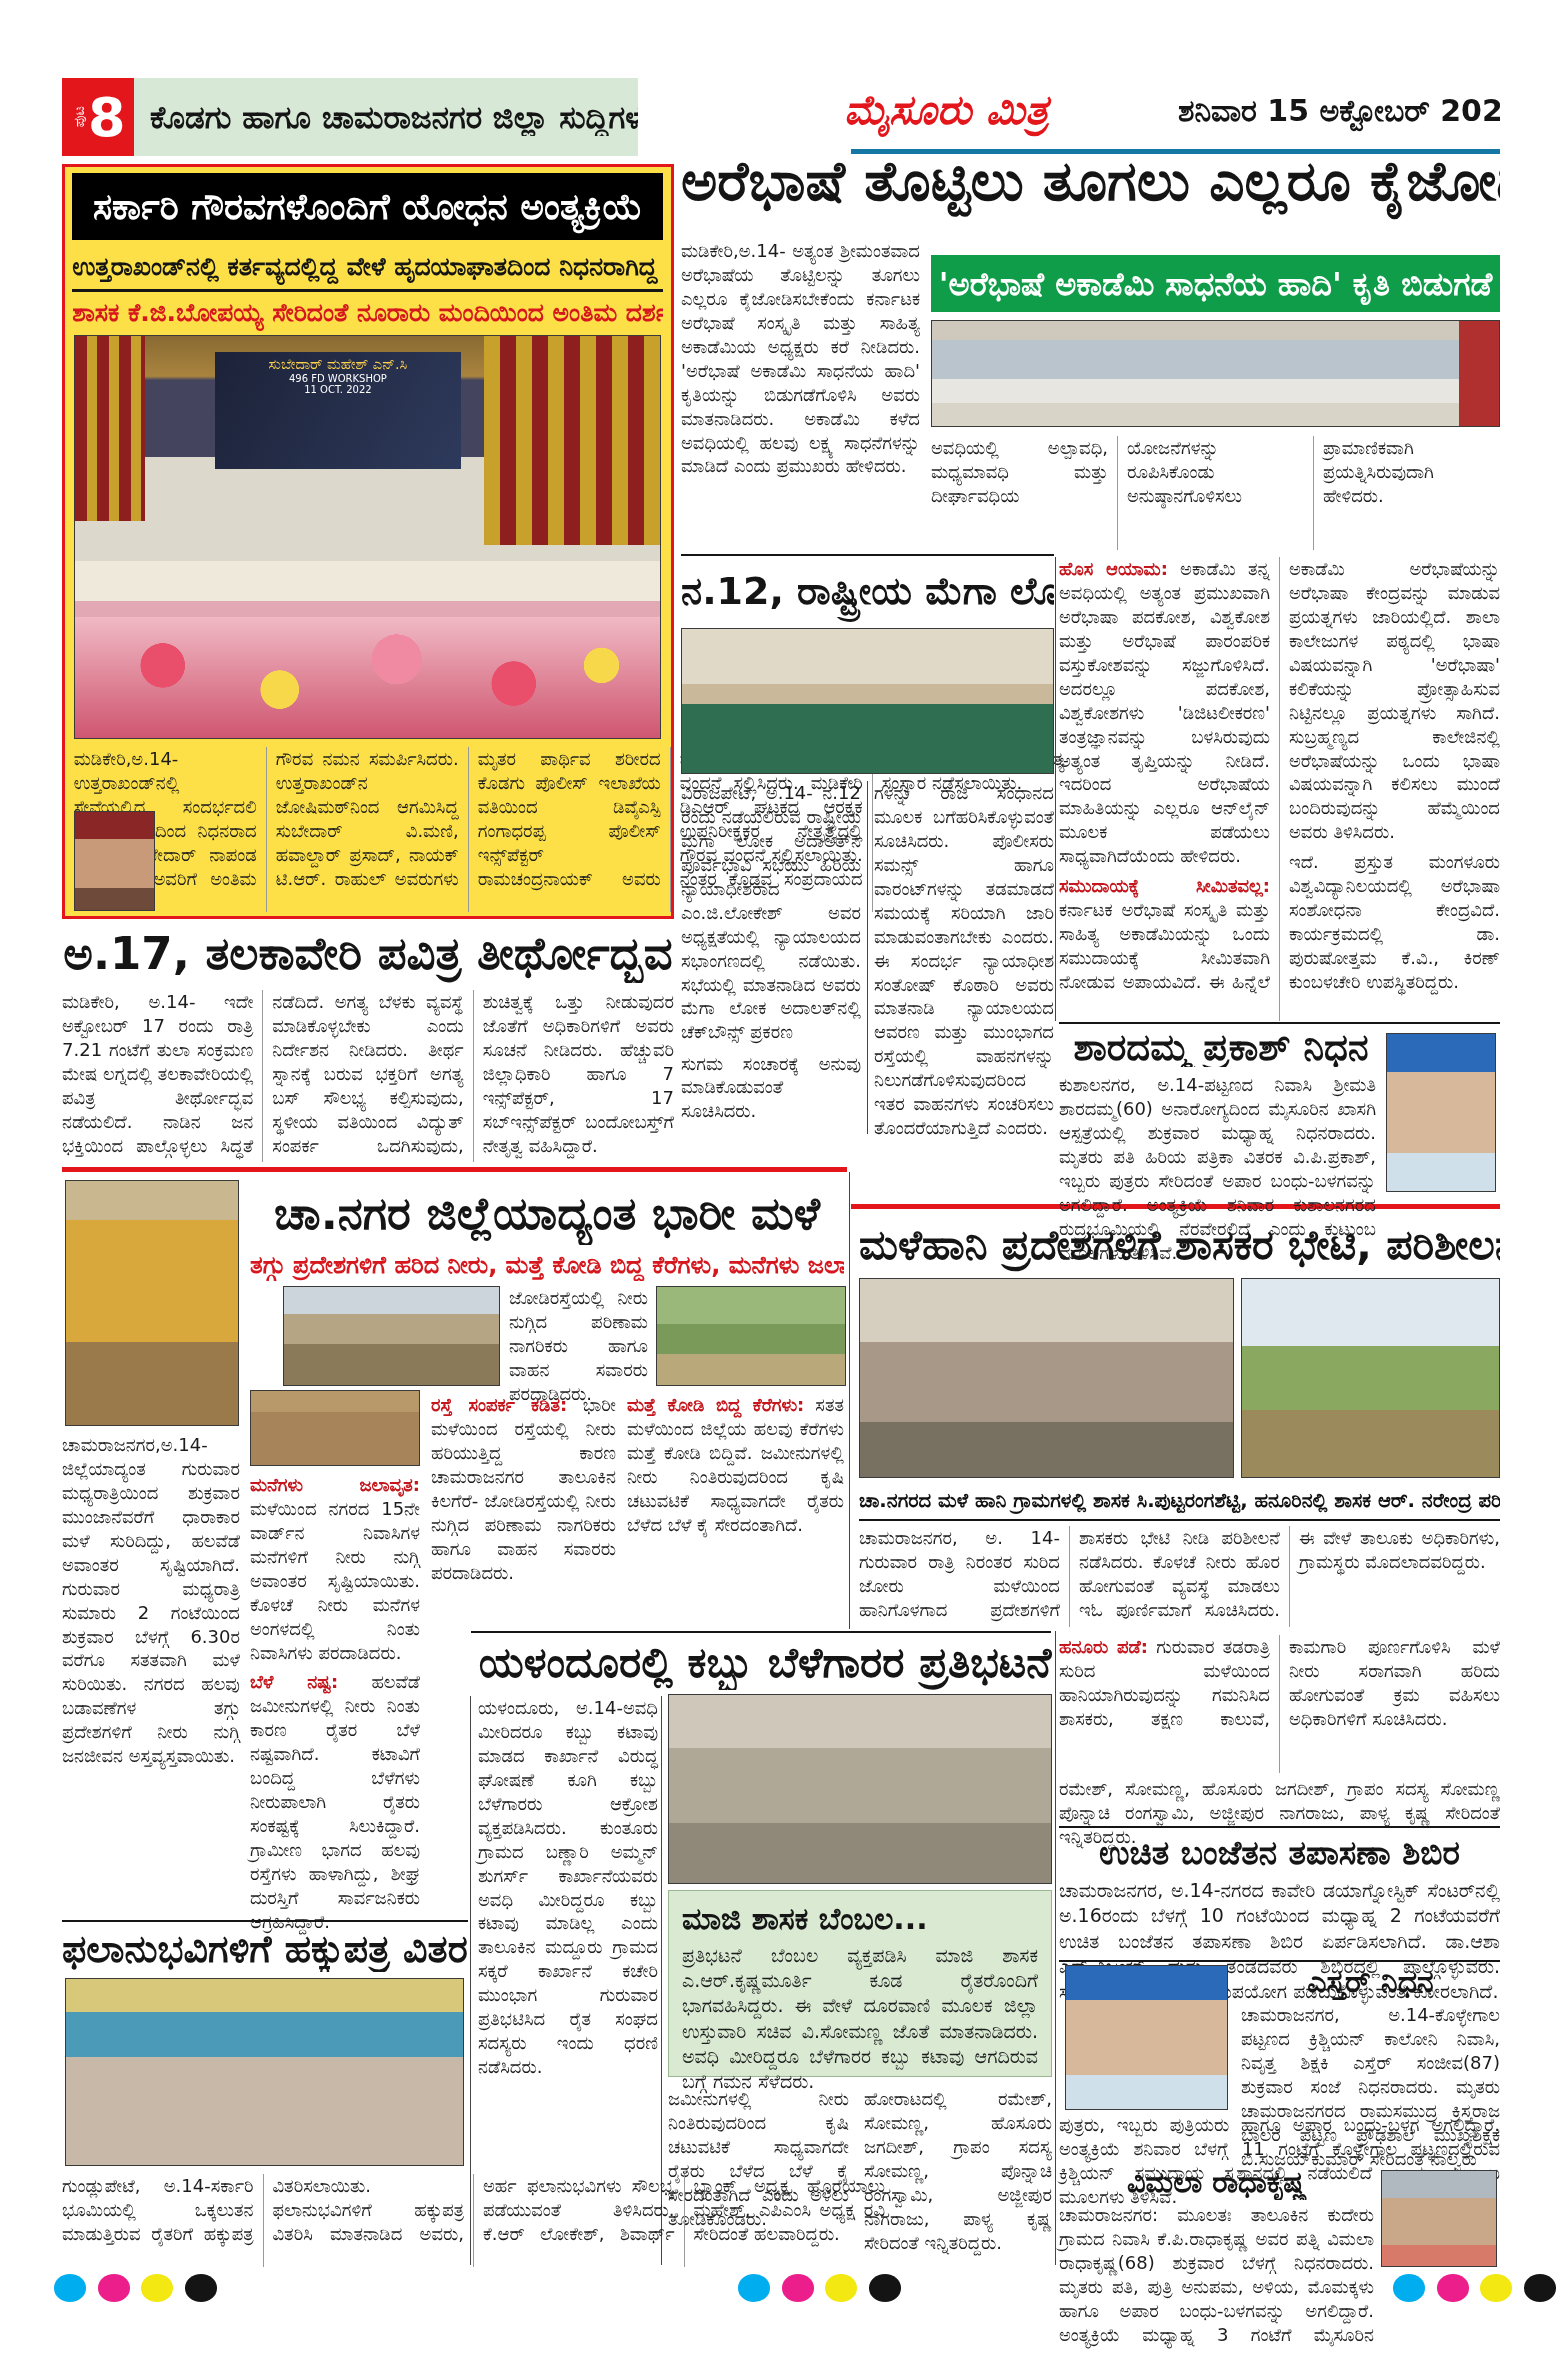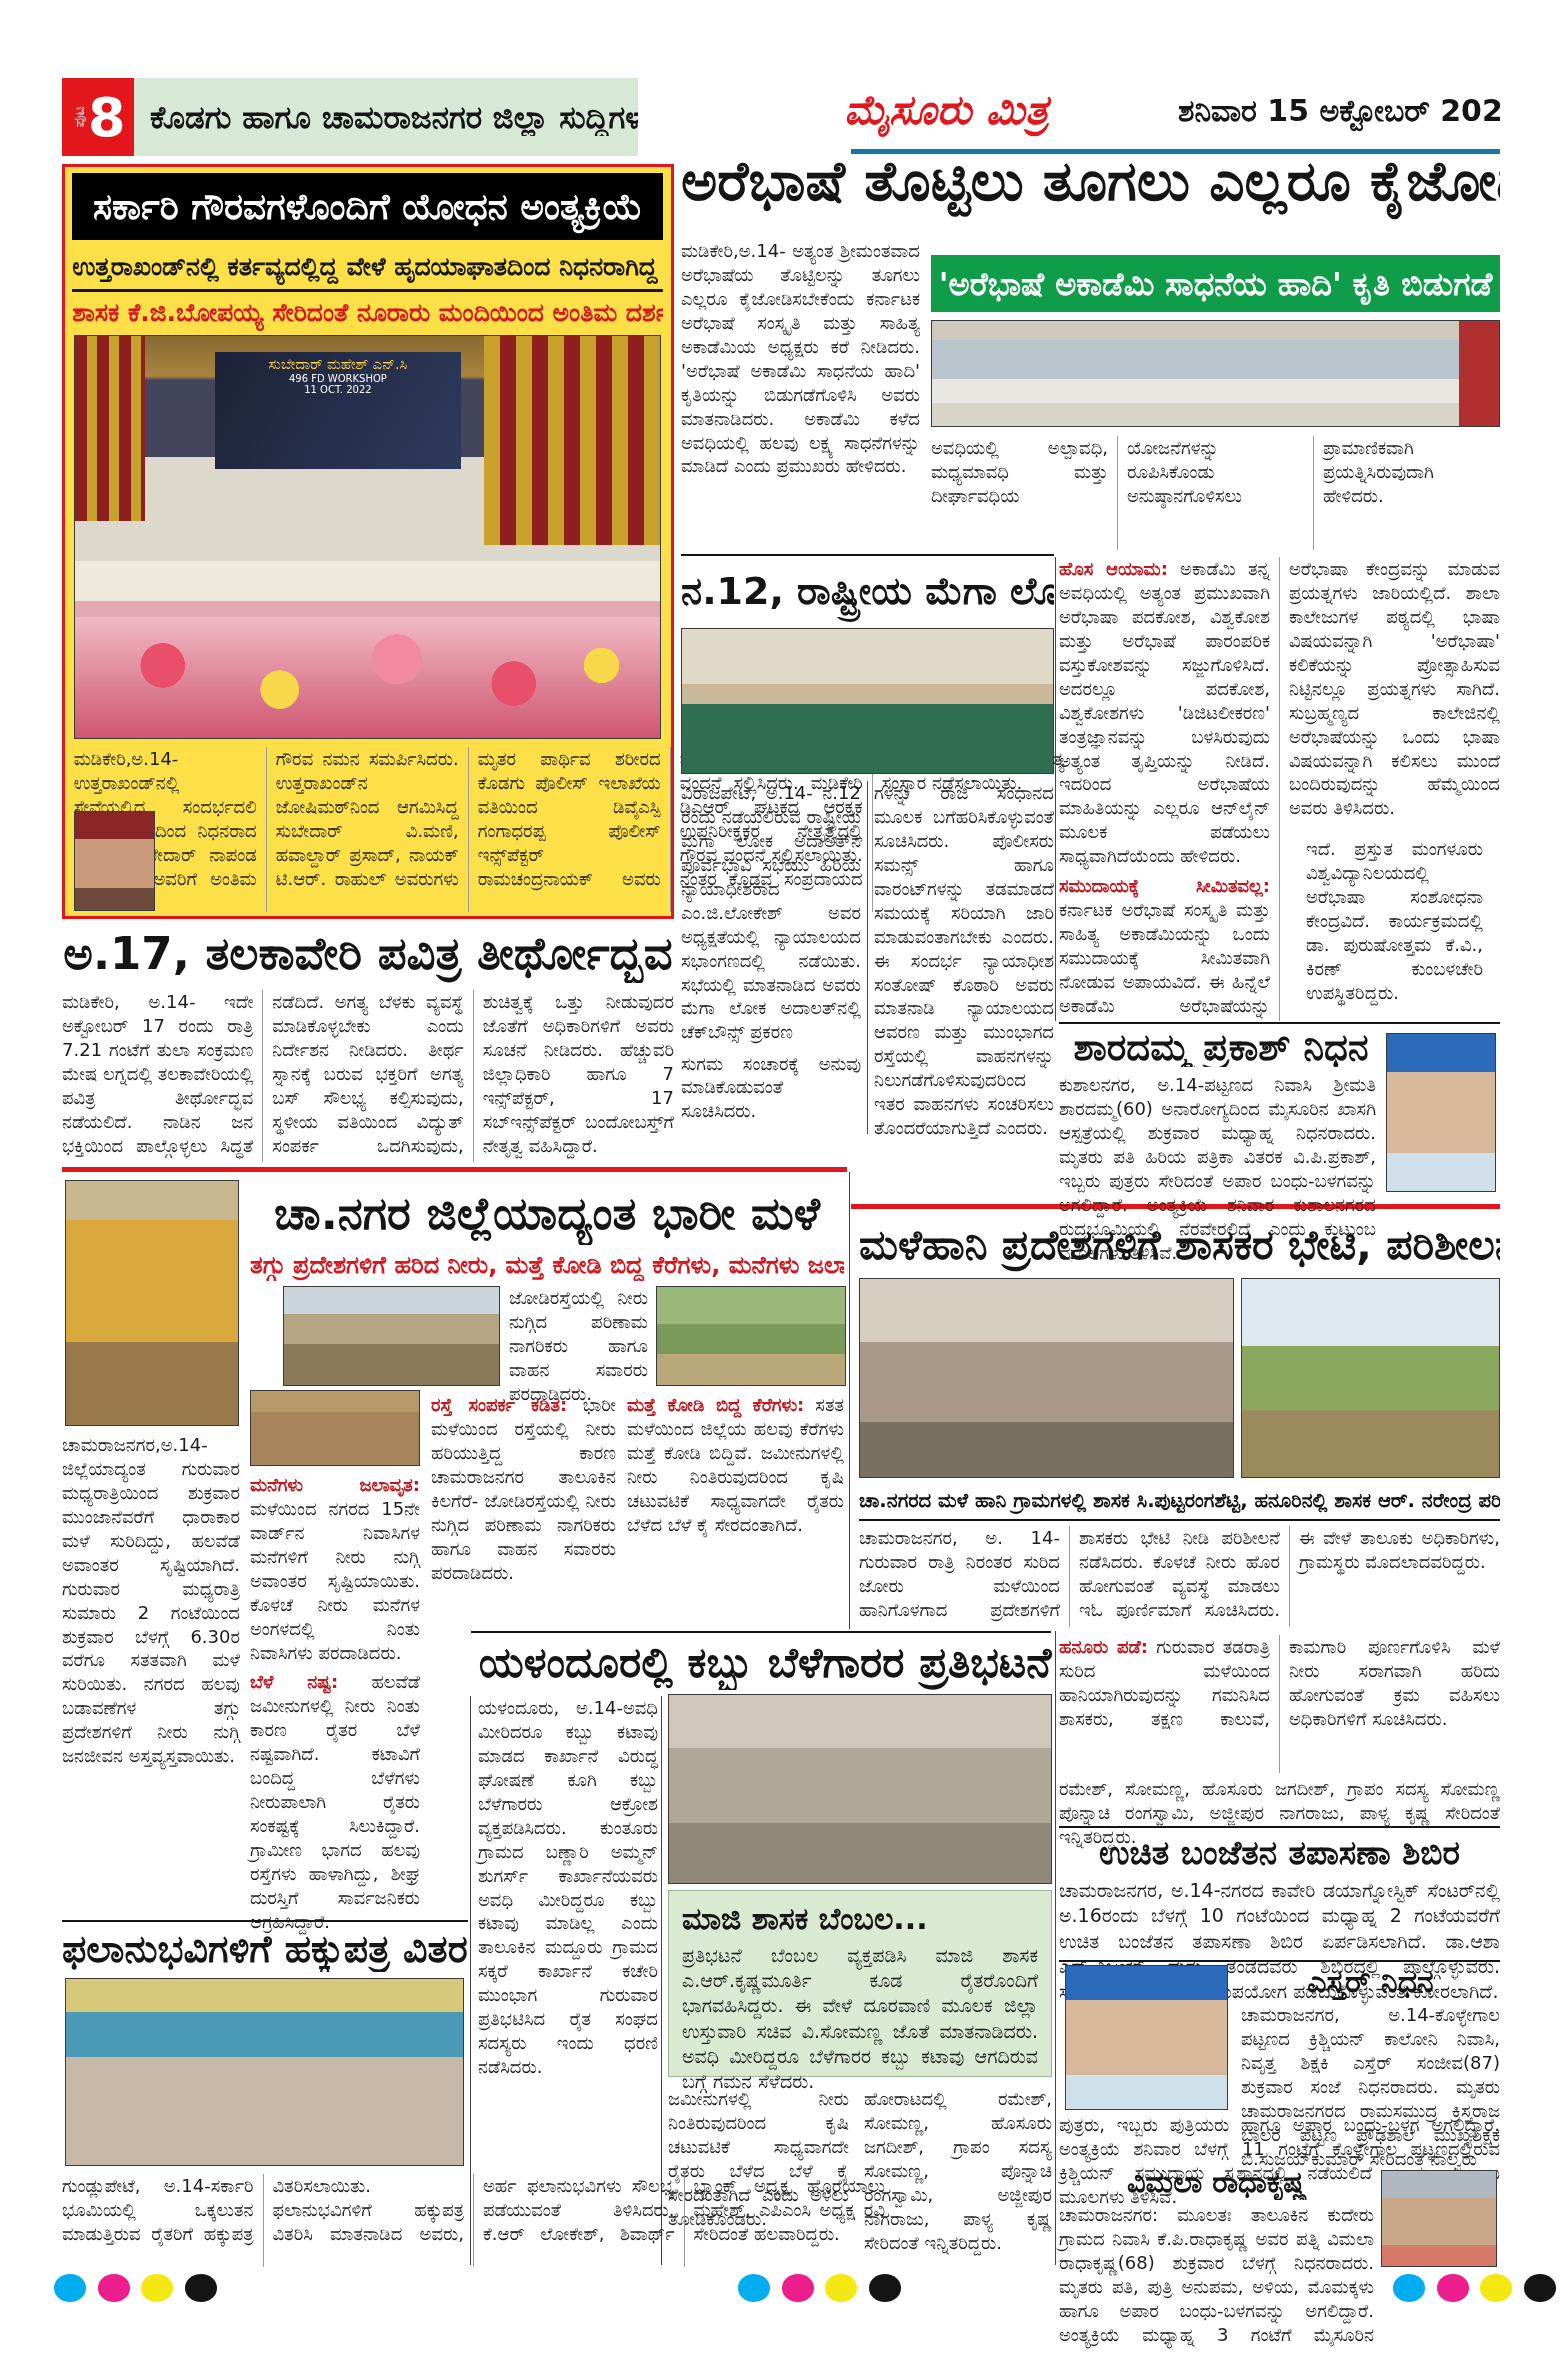--- a/index.html
+++ b/index.html
@@ -103,21 +103,21 @@
   </div>
   <div class="abs bt c2" style="left:1059px;top:557px;width:441px;height:464px">
     <p style="margin:0 0 5.8px 0">
       <span class="lead-red">ಹೊಸ ಆಯಾಮ:</span>
       <span>ಅಕಾಡೆಮಿ ತನ್ನ ಅವಧಿಯಲ್ಲಿ ಅತ್ಯಂತ ಪ್ರಮುಖವಾಗಿ ಅರೆಭಾಷಾ ಪದಕೋಶ, ವಿಶ್ವಕೋಶ ಮತ್ತು ಅರೆಭಾಷೆ ಪಾರಂಪರಿಕ ವಸ್ತುಕೋಶವನ್ನು ಸಜ್ಜುಗೊಳಿಸಿದೆ. ಅದರಲ್ಲೂ ಪದಕೋಶ, ವಿಶ್ವಕೋಶಗಳು 'ಡಿಜಿಟಲೀಕರಣ' ತಂತ್ರಜ್ಞಾನವನ್ನು ಬಳಸಿರುವುದು ಅತ್ಯಂತ ತೃಪ್ತಿಯನ್ನು ನೀಡಿದೆ. ಇದರಿಂದ ಅರೆಭಾಷೆಯ ಮಾಹಿತಿಯನ್ನು ಎಲ್ಲರೂ ಆನ್‌ಲೈನ್ ಮೂಲಕ ಪಡೆಯಲು ಸಾಧ್ಯವಾಗಿದೆಯೆಂದು ಹೇಳಿದರು.</span>
     </p>
     <p style="margin:0 0 5.8px 0">
       <span class="lead-red">ಸಮುದಾಯಕ್ಕೆ ಸೀಮಿತವಲ್ಲ:</span>
       <span>ಕರ್ನಾಟಕ ಅರೆಭಾಷೆ ಸಂಸ್ಕೃತಿ ಮತ್ತು ಸಾಹಿತ್ಯ ಅಕಾಡೆಮಿಯನ್ನು ಒಂದು ಸಮುದಾಯಕ್ಕೆ ಸೀಮಿತವಾಗಿ ನೋಡುವ ಅಪಾಯವಿದೆ. ಈ ಹಿನ್ನೆಲೆ ಅಕಾಡೆಮಿ ಅರೆಭಾಷೆಯನ್ನು ಅರೆಭಾಷಾ ಕೇಂದ್ರವನ್ನು ಮಾಡುವ ಪ್ರಯತ್ನಗಳು ಜಾರಿಯಲ್ಲಿದೆ. ಶಾಲಾ ಕಾಲೇಜುಗಳ ಪಠ್ಯದಲ್ಲಿ ಭಾಷಾ ವಿಷಯವನ್ನಾಗಿ 'ಅರೆಭಾಷಾ' ಕಲಿಕೆಯನ್ನು ಪ್ರೋತ್ಸಾಹಿಸುವ ನಿಟ್ಟಿನಲ್ಲೂ ಪ್ರಯತ್ನಗಳು ಸಾಗಿದೆ. ಸುಬ್ರಹ್ಮಣ್ಯದ ಕಾಲೇಜಿನಲ್ಲಿ ಅರೆಭಾಷೆಯನ್ನು ಒಂದು ಭಾಷಾ ವಿಷಯವನ್ನಾಗಿ ಕಲಿಸಲು ಮುಂದೆ ಬಂದಿರುವುದನ್ನು ಹೆಮ್ಮೆಯಿಂದ ಅವರು ತಿಳಿಸಿದರು.</span>
     </p>
-    <p style="margin:17px">ಇದೆ. ಪ್ರಸ್ತುತ ಮಂಗಳೂರು ವಿಶ್ವವಿದ್ಯಾನಿಲಯದಲ್ಲಿ ಅರೆಭಾಷಾ ಸಂಶೋಧನಾ ಕೇಂದ್ರವಿದೆ. ಕಾರ್ಯಕ್ರಮದಲ್ಲಿ ಡಾ. ಪುರುಷೋತ್ತಮ ಕೆ.ವಿ., ಕಿರಣ್ ಕುಂಬಳಚೇರಿ ಉಪಸ್ಥಿತರಿದ್ದರು.</p>
+    <p style="margin:0">ಇದೆ. ಪ್ರಸ್ತುತ ಮಂಗಳೂರು ವಿಶ್ವವಿದ್ಯಾನಿಲಯದಲ್ಲಿ ಅರೆಭಾಷಾ ಸಂಶೋಧನಾ ಕೇಂದ್ರವಿದೆ. ಕಾರ್ಯಕ್ರಮದಲ್ಲಿ ಡಾ. ಪುರುಷೋತ್ತಮ ಕೆ.ವಿ., ಕಿರಣ್ ಕುಂಬಳಚೇರಿ ಉಪಸ್ಥಿತರಿದ್ದರು.</p>
   </div>
 
   <div class="abs hr-blk" style="left:681px;top:554px;width:373px;height:2.2px"></div>
   <div class="abs ctr b nw" style="left:681px;top:559px;width:373px;height:64px;font-size:38px;line-height:64px">ನ.12, ರಾಷ್ಟ್ರೀಯ ಮೆಗಾ ಲೋಕ ಅದಾಲತ್</div>
   <div class="ph ph-court" style="left:681px;top:628px;width:373px;height:146px"></div>
   <div class="abs" style="left:681px;top:781px;width:180px;height:353px">
     <div class="bt">ವಿರಾಜಪೇಟೆ, ಅ.14- ನ.12 ರಂದು ನಡೆಯಲಿರುವ ರಾಷ್ಟ್ರೀಯ ಮೆಗಾ ಲೋಕ ಅದಾಲತ್‌ನ ಪೂರ್ವಭಾವಿ ಸಭೆಯು ಹಿರಿಯ ನ್ಯಾಯಾಧೀಶರಾದ ಎಂ.ಜಿ.ಲೋಕೇಶ್ ಅವರ ಅಧ್ಯಕ್ಷತೆಯಲ್ಲಿ ನ್ಯಾಯಾಲಯದ ಸಭಾಂಗಣದಲ್ಲಿ ನಡೆಯಿತು. ಸಭೆಯಲ್ಲಿ ಮಾತನಾಡಿದ ಅವರು ಮೆಗಾ ಲೋಕ ಅದಾಲತ್‌ನಲ್ಲಿ ಚೆಕ್‌ಬೌನ್ಸ್ ಪ್ರಕರಣ</div>
     <div class="bt" style="margin-top:7.2px">ಸುಗಮ ಸಂಚಾರಕ್ಕೆ ಅನುವು ಮಾಡಿಕೊಡುವಂತೆ ಸೂಚಿಸಿದರು.</div>
   </div>
   <div class="abs vr" style="left:867px;top:781px;width:1.4px;height:353px"></div>

